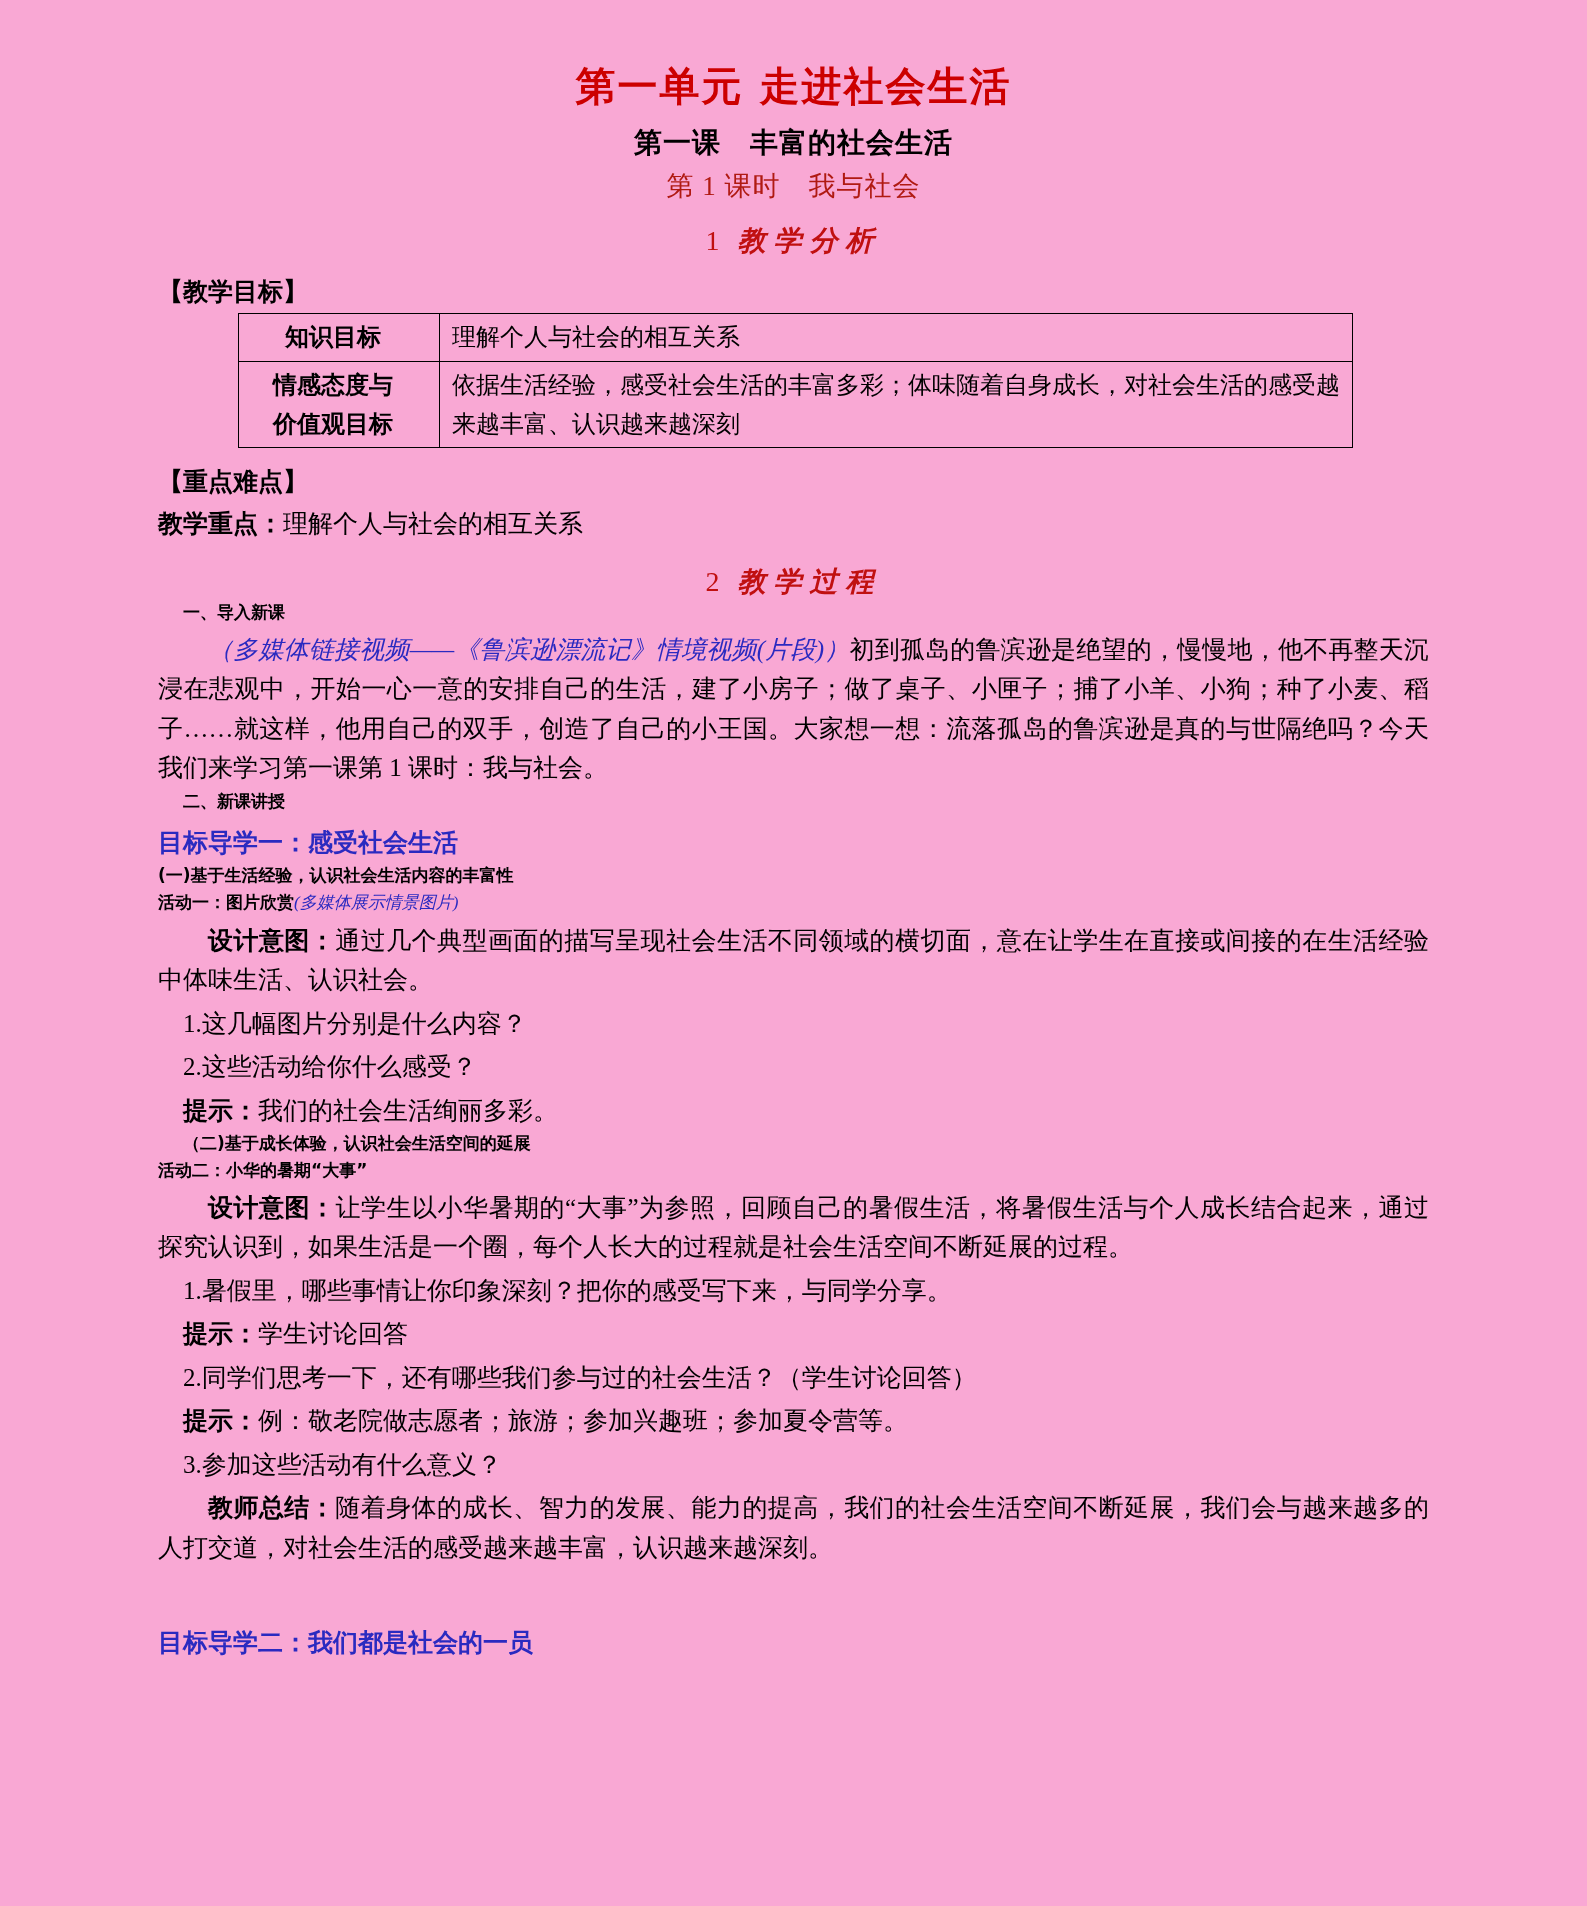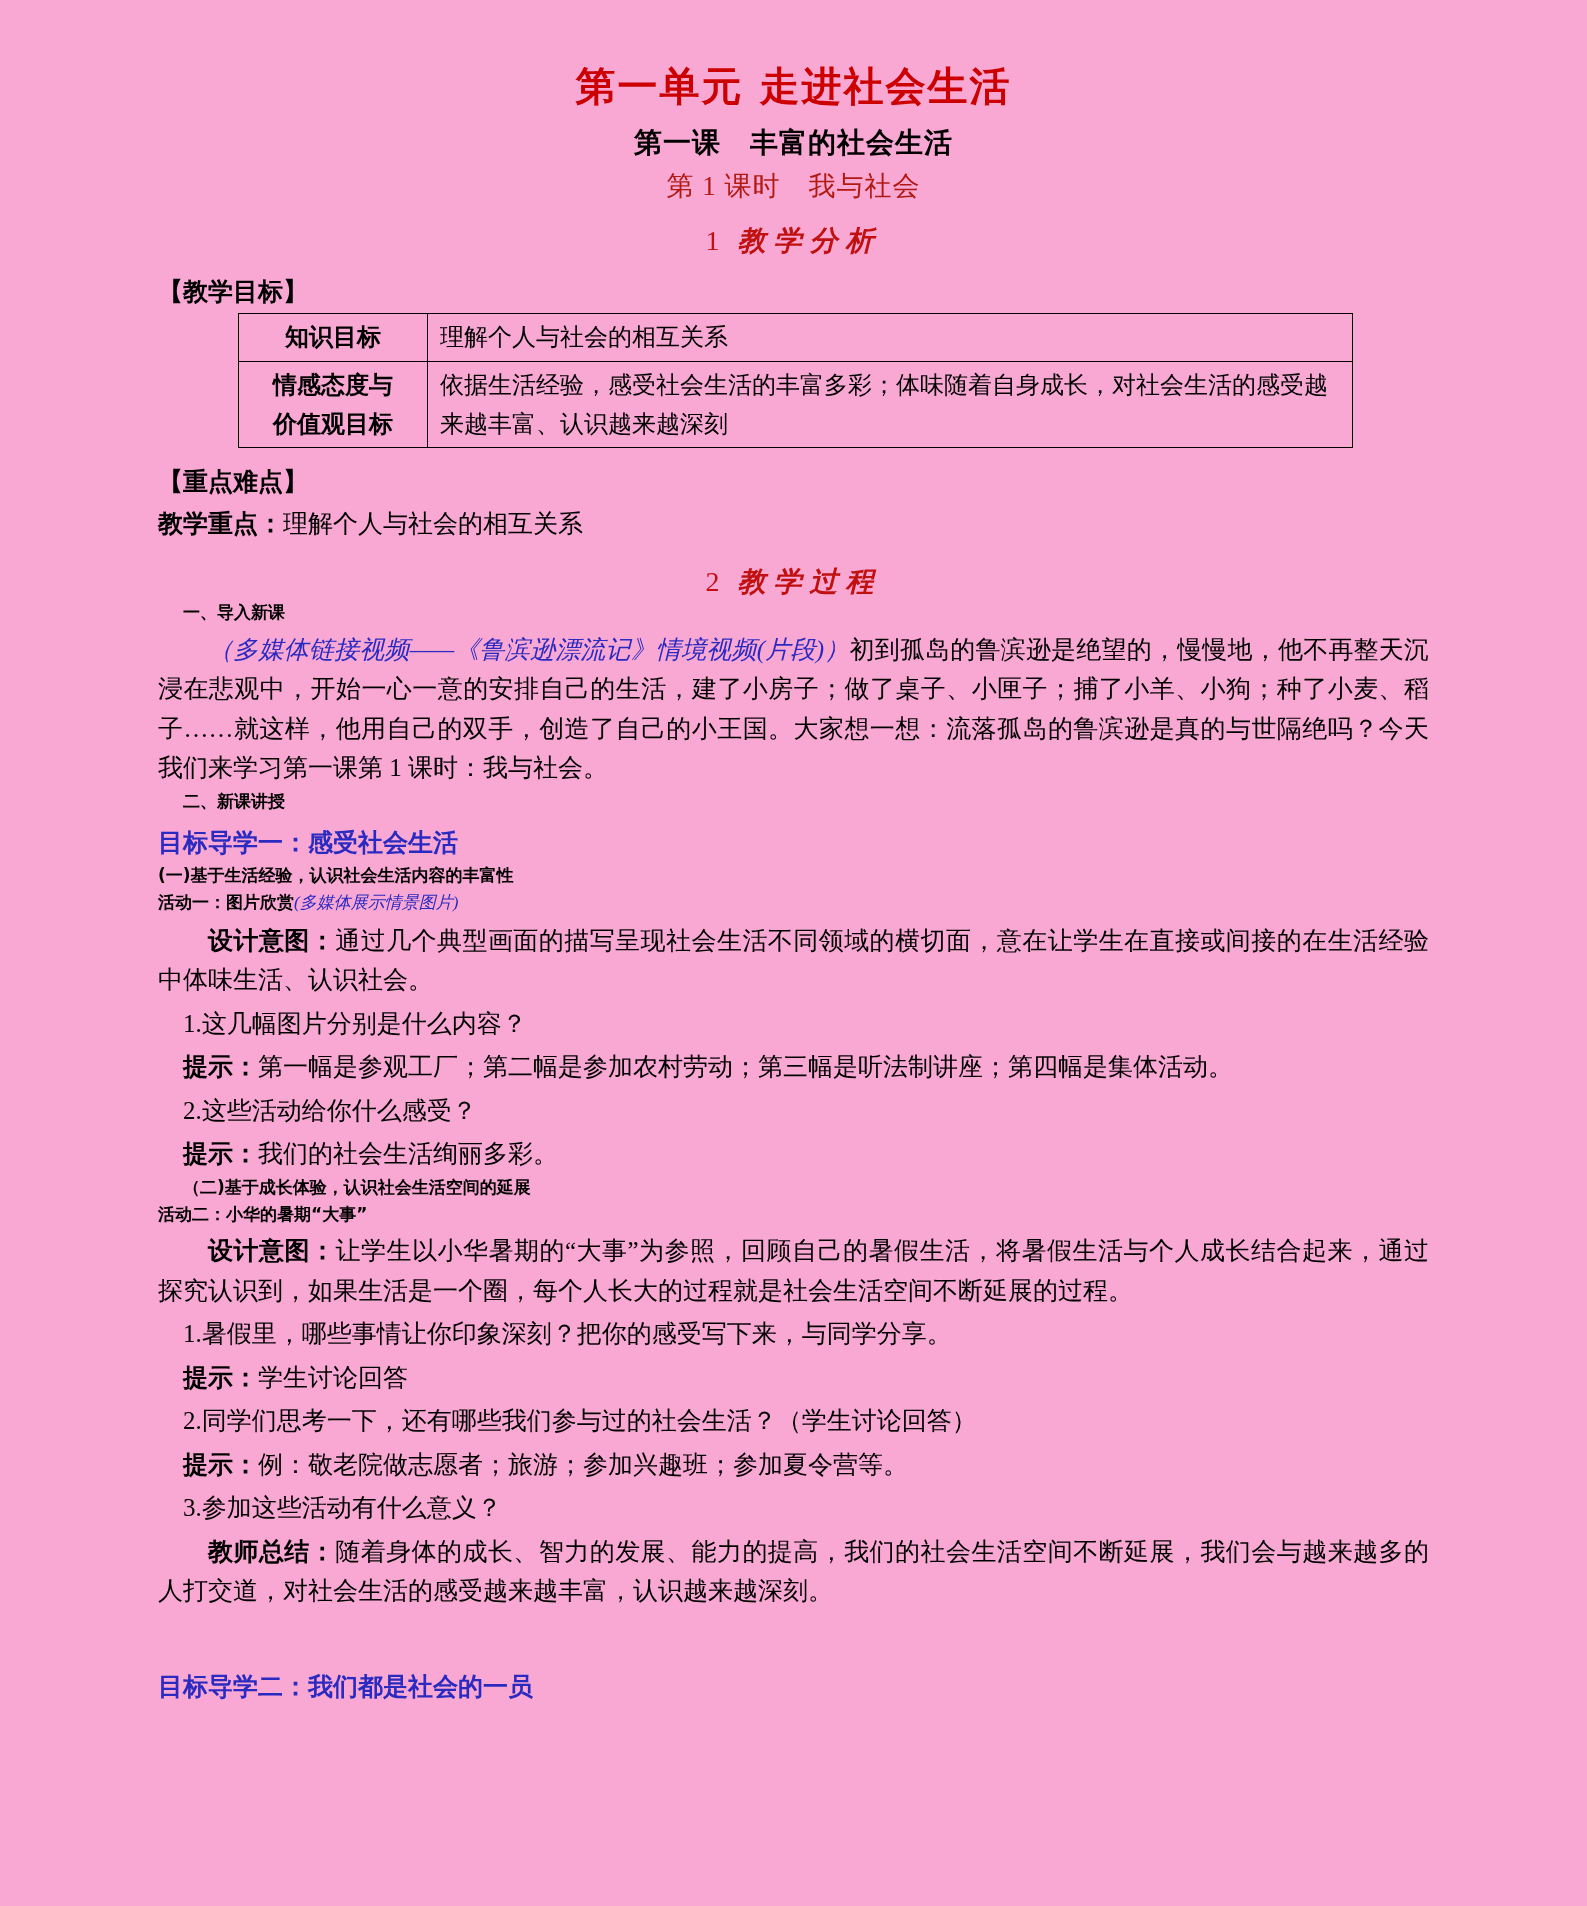--- a/index.html
+++ b/index.html
@@ -99,21 +99,21 @@
     padding: 4px 10px 4px 12px;
     vertical-align: middle;
     font-family: "Liberation Serif", "DejaVu Serif", serif;
   }
   table.goals td.key {
     width: 180px;
     text-align: center;
     font-weight: bold;
     font-family: "DejaVu Sans", "Liberation Sans", sans-serif;
     padding-left: 4px;
-    padding-right: 4px;
+    padding-right: 16px;
   }
   table.goals td.key .k2 { display: block; }
 
   
   .para {
     font-size: 25px;
     line-height: 1.58;
     margin-top: 4px;
     text-align: justify;
     font-family: "Liberation Serif", "DejaVu Serif", serif;
@@ -211,23 +211,20 @@
     <div class="heading-bold">
       <span>活动一：图片欣赏</span><span class="blue-inline">(多媒体展示情景图片)</span>
     </div>
 
     <div class="para indent">
       <span class="lead">设计意图：</span><span>通过几个典型画面的描写呈现社会生活不同领域的横切面，意在让学生在直接或间接的在生活经验中体味生活、认识社会。</span>
     </div>
 
     <div class="para indent-half">1.这几幅图片分别是什么内容？</div>
 
-    <div class="para indent-half">
-      <span class="lead">提示：</span><span>第一幅是参观工厂；第二幅是参加农村劳动；第三幅是听法制讲座；第四幅是集体活动。</span>
-    </div>
 
     <div class="para indent-half">2.这些活动给你什么感受？</div>
 
     <div class="para indent-half">
       <span class="lead">提示：</span><span>我们的社会生活绚丽多彩。</span>
     </div>
 
     <div class="heading-bold ind">（二)基于成长体验，认识社会生活空间的延展</div>
 
     <div class="heading-bold">活动二：小华的暑期“大事”</div>

